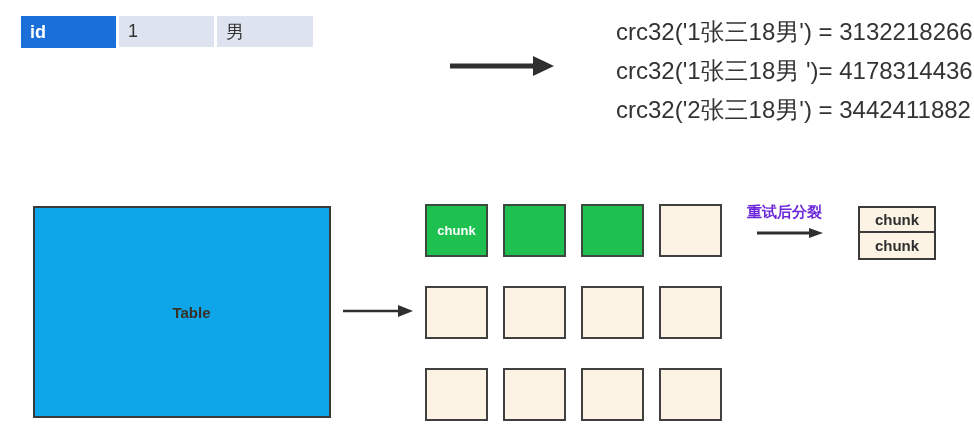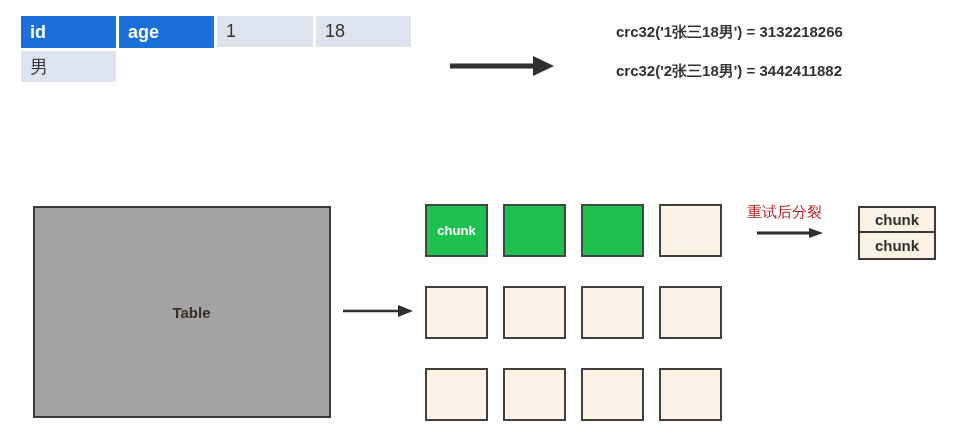--- a/index.html
+++ b/index.html
@@ -34,29 +34,29 @@
   .arrow { position:absolute; }
   .arrow line { stroke:#2f2f2f; }
   .arrow polygon { fill:#2f2f2f; }
   .top-arrow { left:450px; top:53px; }
   .mid-arrow { left:343px; top:302px; }
   .split-arrow { left:757px; top:226px; }
 
   
   .crc-block {
     position:absolute; left:616px; top:12px;
-    font-size:15px; font-weight:bold; line-height:39px;
+    font-size:24px; font-weight:normal; line-height:39px;
     color:#333333; white-space:nowrap;
   }
 
   
   .table-box {
     position:absolute; left:33px; top:206px;
     width:298px; height:212px;
-    background:#a3a3a3; border:2px solid #3a3a3a;
+    background:#0ea5e9; border:2px solid #3a3a3a;
     display:flex; align-items:center; justify-content:center;
     font-size:15px; font-weight:bold; color:#3a3026;padding-left:19px;
   }
 
   
   .chunk-grid {
     position:absolute; left:425px; top:204px;
     display:grid;
     grid-template-columns:repeat(4,63px);
     grid-template-rows:repeat(3,53px);
@@ -66,53 +66,52 @@
     border:2px solid #404040;
     display:flex; align-items:center; justify-content:center;
   }
   .gcell[data-state="plain"] { background:#fcf3e5; }
   .gcell[data-state="green"] { background:#1ec050; border-color:#3c4a3e; }
   .gcell .gcell-label { color:#ffffff; font-weight:bold; font-size:13px; }
 
   
   .split-label {
     position:absolute; left:747px; top:203px;
-    font-size:15px; font-weight:normal; color:#b91c1c;
+    font-size:15px; font-weight:bold; color:#6d28d9;
     white-space:nowrap;
   }
   .chunk-stack {
     position:absolute; left:858px; top:206px;
     width:78px; border:2px solid #3a3a3a;
     background:#fcf3e5;
   }
   .chunk-stack .scell {
     height:25px;
     display:flex; align-items:center; justify-content:center;
     font-size:15px; font-weight:600; color:#2f2f2f;
   }
   .chunk-stack .scell:first-child { border-bottom:2px solid #3a3a3a; }
 </style>
 </head>
 <body>
 
 <div class="mini-table">
   <div class="hcell">id</div>
-  <div class="hcell">age</div>
   <div class="dcell">1</div>
-  <div class="dcell">18</div>
   <div class="dcell">男</div>
 </div>
 
 <svg class="arrow top-arrow" width="104" height="26" viewBox="0 0 104 26">
   <line x1="0" y1="13" x2="84" y2="13" stroke-width="5"></line>
   <polygon points="83,3 104,13 83,23"></polygon>
 </svg>
 
 <div class="crc-block">
   <div>crc32('1张三18男') = 3132218266</div>
+  <div>crc32('1张三18男 ')= 4178314436</div>
   <div>crc32('2张三18男') = 3442411882</div>
 </div>
 
 <div class="table-box">
   <span>Table</span>
 </div>
 
 <svg class="arrow mid-arrow" width="70" height="18" viewBox="0 0 70 18">
   <line x1="0" y1="9" x2="56" y2="9" stroke-width="2.5"></line>
   <polygon points="55,3 70,9 55,15"></polygon>

